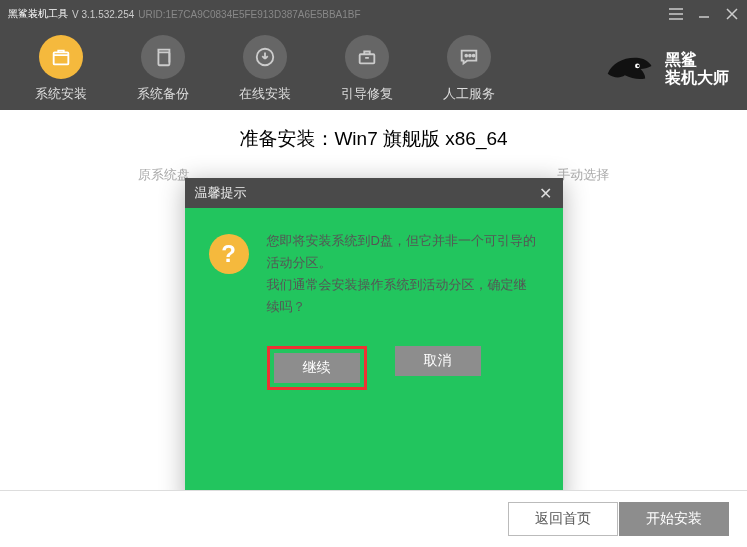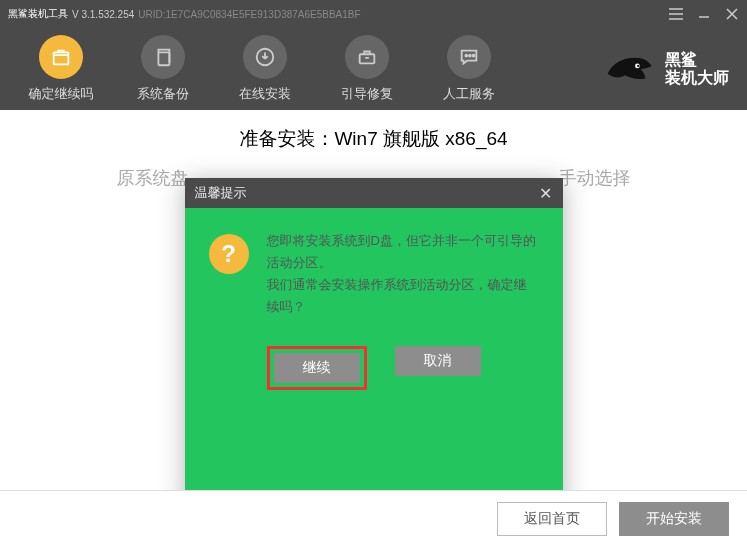--- a/index.html
+++ b/index.html
@@ -16,34 +16,34 @@
 .navitem { width: 86px; display: flex; flex-direction: column; align-items: center; gap: 6px; cursor: pointer; margin-right: 16px; }
 .navicon { width: 44px; height: 44px; border-radius: 50%; background: #666; display: flex; align-items: center; justify-content: center; color: #ccc; }
 .navitem.active .navicon { background: #f5b93d; color: #fff; }
 .navlabel { color: #ddd; font-size: 13px; }
 .brand { margin-left: auto; display: flex; align-items: center; gap: 12px; color: #fff; }
 .brand-fish { width: 50px; height: 38px; }
 .brand-text { display: flex; flex-direction: column; font-weight: bold; line-height: 1.1; font-size: 16px; }
 
 .content { position: relative; height: 380px; }
 .prep-title { text-align: center; font-size: 19px; color: #000000; margin-top: 16px; }
-.subline { text-align: center; font-size: 18px; color: #aaa; margin-top: 14px; }
+.subline { text-align: center; font-size: 13px; color: #aaa; margin-top: 14px; }
 
 .dialog-backdrop { position: absolute; inset: 0; display: flex; justify-content: center; padding-top: 52px; }
 .dialog { width: 378px; background: #22c55e; box-shadow: 0 4px 24px rgba(0,0,0,.3); }
 .dialog-titlebar { height: 30px; background: #4a4a4a; color: #eee; display: flex; align-items: center; padding: 0 10px; font-size: 13px; }
 .dialog-close { margin-left: auto; cursor: pointer; font-size: 16px; color: #ddd; }
 .dialog-body { padding: 22px 24px 10px 24px; display: flex; gap: 18px; }
 .q-icon { width: 40px; height: 40px; border-radius: 50%; background: #f5b93d; color: #fff; font-size: 24px; font-weight: bold; display: flex; align-items: center; justify-content: center; flex-shrink: 0; margin-top: 4px; }
 .dialog-msg { font-size: 13px; color: #555; line-height: 1.7; }
 .dialog-actions { display: flex; justify-content: center; gap: 28px; padding: 18px 0 26px; }
 .dlg-btn { width: 86px; height: 30px; background: #8d8d8d; color: #fff; border: none; font-size: 14px; cursor: pointer; }
 .red-frame { border: 3px solid #e33; padding: 4px; }
 
-.footer { position: absolute; bottom: 0; left: 0; right: 0; height: 57px; border-top: 1px solid #ddd; display: flex; align-items: center; justify-content: flex-end; padding: 0 18px; gap: 12px; background: #fff; }
+.footer { position: absolute; bottom: 0; left: 0; right: 0; height: 57px; border-top: 1px solid #ddd; display: flex; align-items: center; justify-content: flex-end; padding: 0 18px; gap: 1px; background: #fff; }
 .footbtn { width: 110px; height: 34px; font-size: 14px; cursor: pointer; }
 .footbtn.secondary { background: #fff; border: 1px solid #bbb; color: #555; }
 .footbtn.primary { background: #8d8d8d; border: none; color: #fff; }
 </style>
 </head>
 <body>
 
 <div class="titlebar">
   <span class="appname">黑鲨装机工具</span>
   <span class="version">V 3.1.532.254</span>
@@ -68,21 +68,21 @@
 </div>
 
 <div class="navbar">
   <div class="navitem active">
     <div class="navicon">
         <svg width="22" height="22" viewBox="0 0 24 24" fill="none" stroke="currentColor" stroke-width="2">
           <rect x="4" y="7" width="16" height="13" rx="1"></rect>
           <path d="M4 10h16M9 7V5h6v2"></path>
         </svg>
       </div>
-    <span class="navlabel">确定继续吗</span>
+    <span class="navlabel">系统安装</span>
   </div>
   <div class="navitem">
     <div class="navicon">
         <svg width="22" height="22" viewBox="0 0 24 24" fill="none" stroke="currentColor" stroke-width="2">
           <rect x="7" y="7" width="12" height="14" rx="1"></rect>
           <path d="M7 7V4h12v14"></path>
         </svg>
       </div>
     <span class="navlabel">系统备份</span>
   </div>

